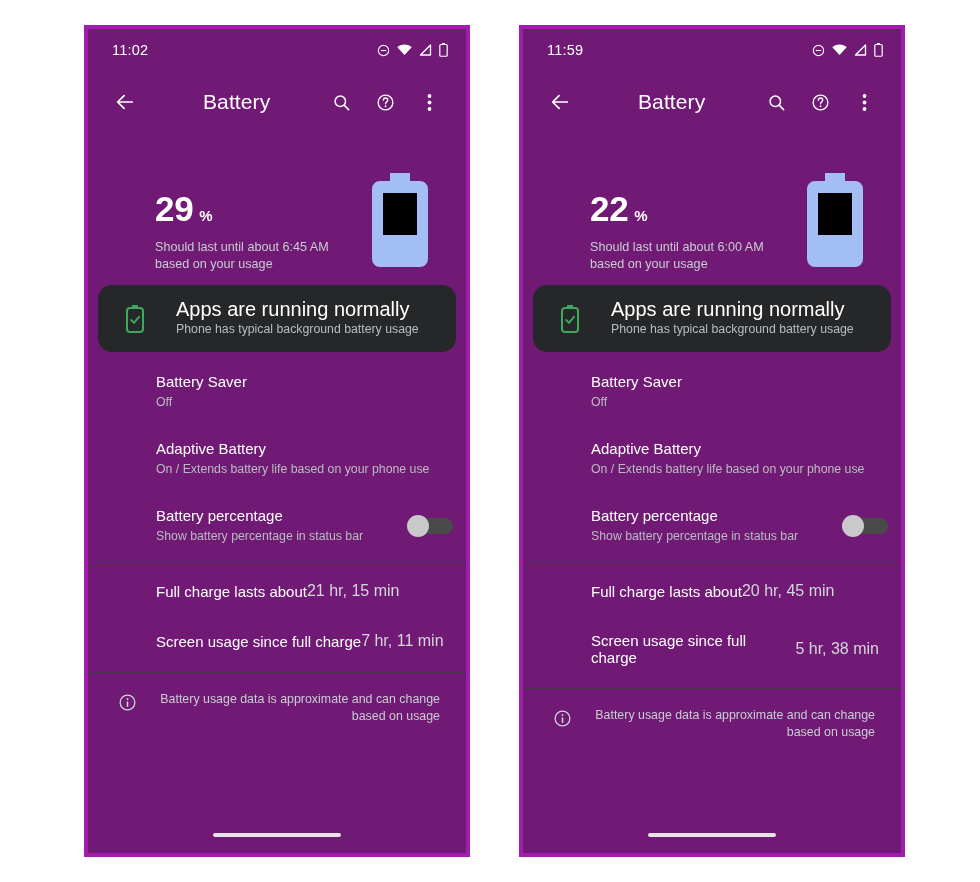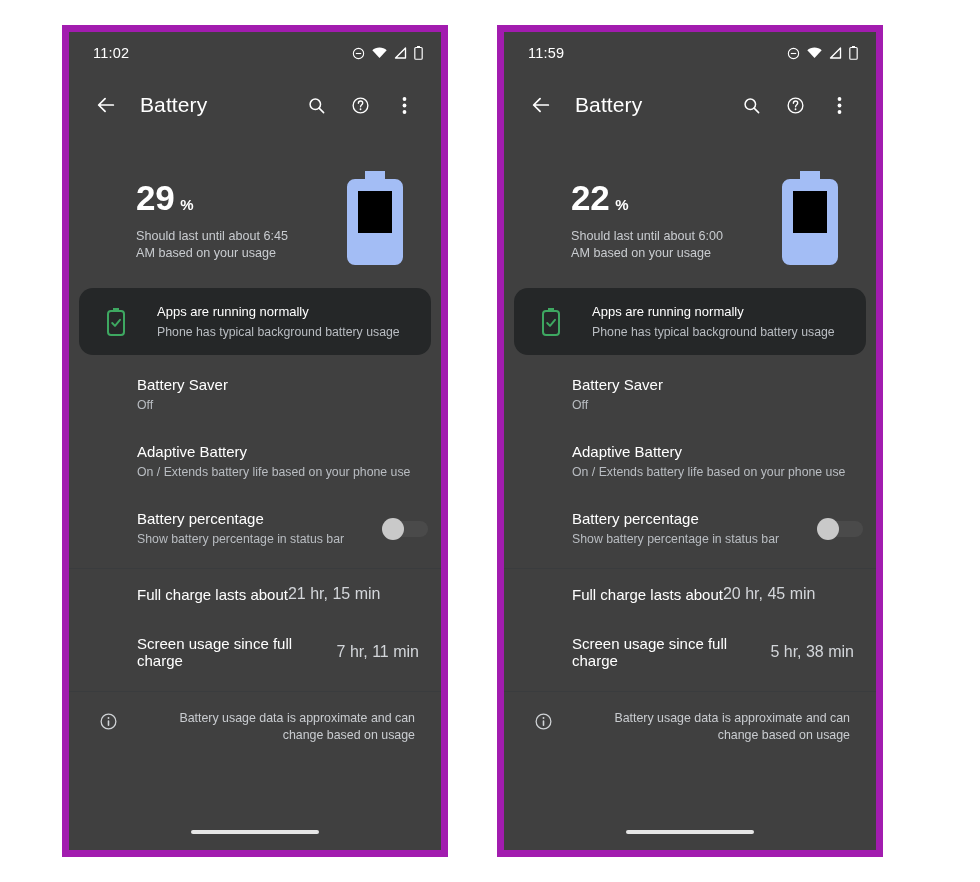--- a/index.html
+++ b/index.html
@@ -13,24 +13,25 @@
     width: 980px;
     height: 882px;
     background: #ffffff;
     overflow: hidden;
   }
   .phone {
     position: absolute;
     top: 25px;
     width: 386px;
     height: 832px;
-    background: #404040;
-    border: 7px solid #a21caf;
+    background: #701a75;
+    border: 4px solid #a21caf;
     box-sizing: border-box;
     overflow: hidden;
+    margin-left: 22px;
   }
   #phone-left  { left: 62px; }
   #phone-right { left: 497px; }
 
   
   .statusbar {
     position: relative;
     height: 42px;
     display: flex;
     align-items: center;
@@ -51,20 +52,21 @@
   }
   .status-icons svg { display: block; }
 
   
   .appbar {
     height: 62px;
     display: flex;
     align-items: center;
     padding: 0 17px 0 16px;
     box-sizing: border-box;
+    gap: 44px;
   }
   .appbar-back {
     width: 42px; height: 42px;
     display: flex; align-items: center; justify-content: center;
     flex: none;
   }
   .appbar-title {
     color: #ffffff;
     font-size: 21px;
     letter-spacing: .1px;
@@ -74,21 +76,21 @@
   }
   .appbar-actions { display: flex; align-items: center; gap: 4px; }
   .appbar-icon {
     width: 40px; height: 40px;
     display: flex; align-items: center; justify-content: center;
   }
 
   
   .summary {
     display: flex;
-    align-items: center;
+    align-items: flex-end;
     padding: 30px 26px 0 67px;
     box-sizing: border-box;
     height: 140px;
     gap: 36px;
   }
   .summary-text { flex: 1; }
   .pct-row {
     display: flex;
     align-items: baseline;
   }
@@ -133,21 +135,21 @@
     width: 34px;
     flex: none;
     display: flex;
     align-items: center;
     justify-content: center;
     margin-left: 4px;
   }
   .card-text { margin-left: 24px; }
   .card-title {
     color: #ffffff;
-    font-size: 13px;
+    font-size: 20px;
     line-height: 20px;
   }
   .card-sub {
     color: #b9bdc2;
     font-size: 12.3px;
     line-height: 17px;
     margin-top: 2px;
   }
 
   

